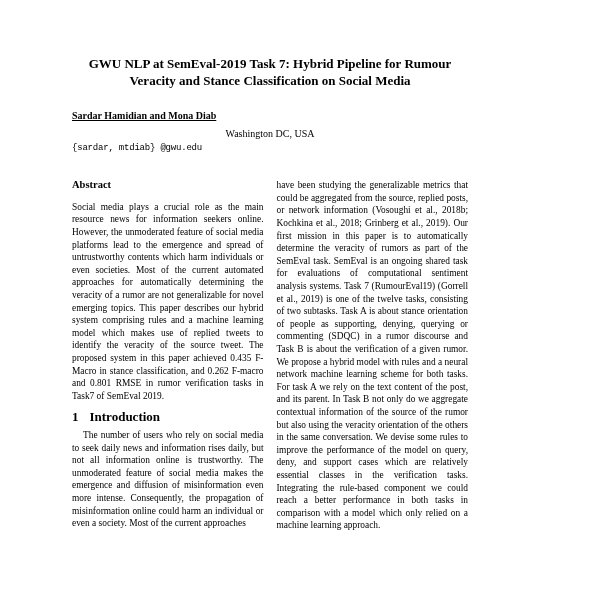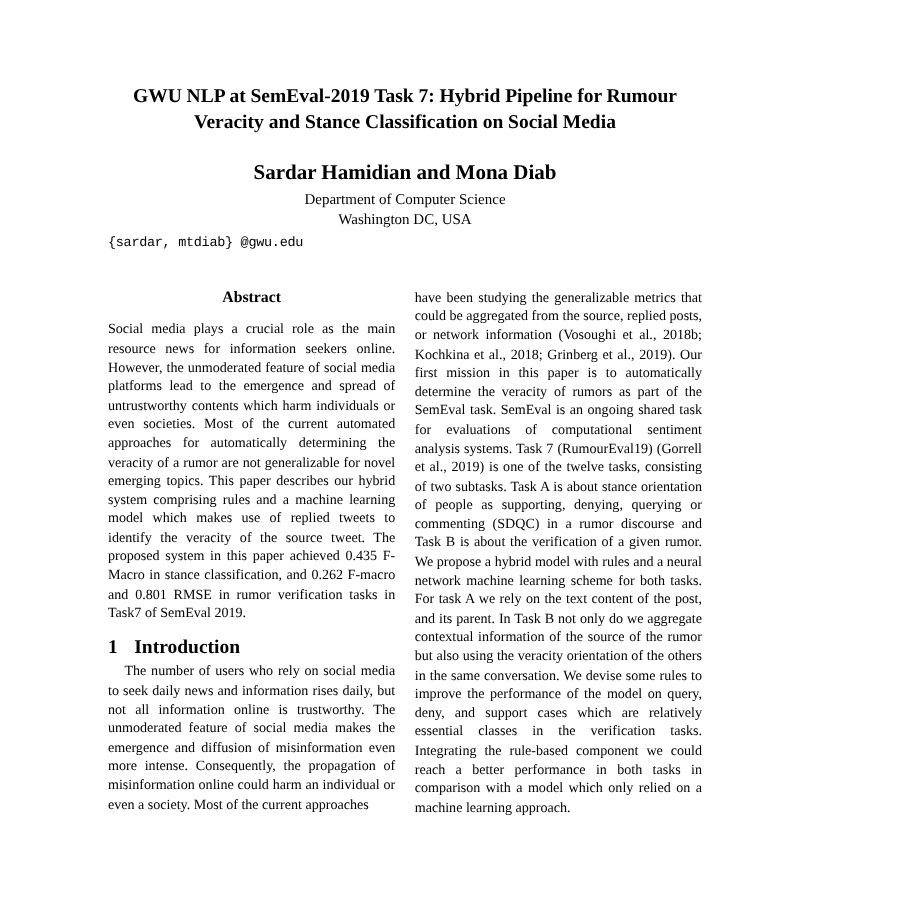--- a/index.html
+++ b/index.html
@@ -17,25 +17,25 @@
   }
   .title {
     font-size: 13px;
     font-weight: bold;
     text-align: center;
     line-height: 1.28;
     max-width: 432px;
     margin: 0 auto 20px auto;
   }
   .authors {
-    text-align: center;
     font-weight: bold;
-    font-size: 14px;
+    font-size: 10px;
     line-height: 13.5px;
     margin-bottom: 4px;
+    text-decoration: underline;
   }
   .affil-line {
     text-align: center;
     font-size: 10px;
     line-height: 13.5px;
   }
   .email {
     font-family: "Liberation Mono", monospace;
     font-size: 9px;
     line-height: 13px;
@@ -48,21 +48,20 @@
     margin-top: 24px;
   }
   .col {
     width: 221.5px;
     font-size: 9.4px;
     line-height: 12.6px;
     text-align: justify;
     hyphens: auto;
   }
   .abstract-heading {
-    text-align: center;
     font-weight: bold;
     font-size: 10.5px;
     margin-bottom: 9px;
   }
   .section-heading {
     font-weight: bold;
     font-size: 13px;
     margin-top: 9px;
     margin-bottom: 5px;
   }
@@ -71,21 +70,20 @@
 </style>
 </head>
 <body>
 
 <div class="page">
 
   <h1 class="title">GWU NLP at SemEval-2019 Task 7: Hybrid Pipeline for Rumour Veracity and Stance Classification on Social Media</h1>
 
   <div class="authors">Sardar Hamidian and Mona Diab</div>
 
-  <div class="affil-line">Department of Computer Science</div>
   <div class="affil-line">Washington DC, USA</div>
 
   <div class="email">{sardar, mtdiab} @gwu.edu</div>
 
   <div class="columns">
 
     <div class="col">
       <div class="abstract-heading">Abstract</div>
       <p>Social media plays a crucial role as the main resource news for information seekers online. However, the unmoderated feature of social media platforms lead to the emergence and spread of untrustworthy contents which harm individuals or even societies. Most of the current automated approaches for automatically determining the veracity of a rumor are not generalizable for novel emerging topics. This paper describes our hybrid system comprising rules and a machine learning model which makes use of replied tweets to identify the veracity of the source tweet. The proposed system in this paper achieved 0.435 F-Macro in stance classification, and 0.262 F-macro and 0.801 RMSE in rumor verification tasks in Task7 of SemEval 2019.</p>
 

